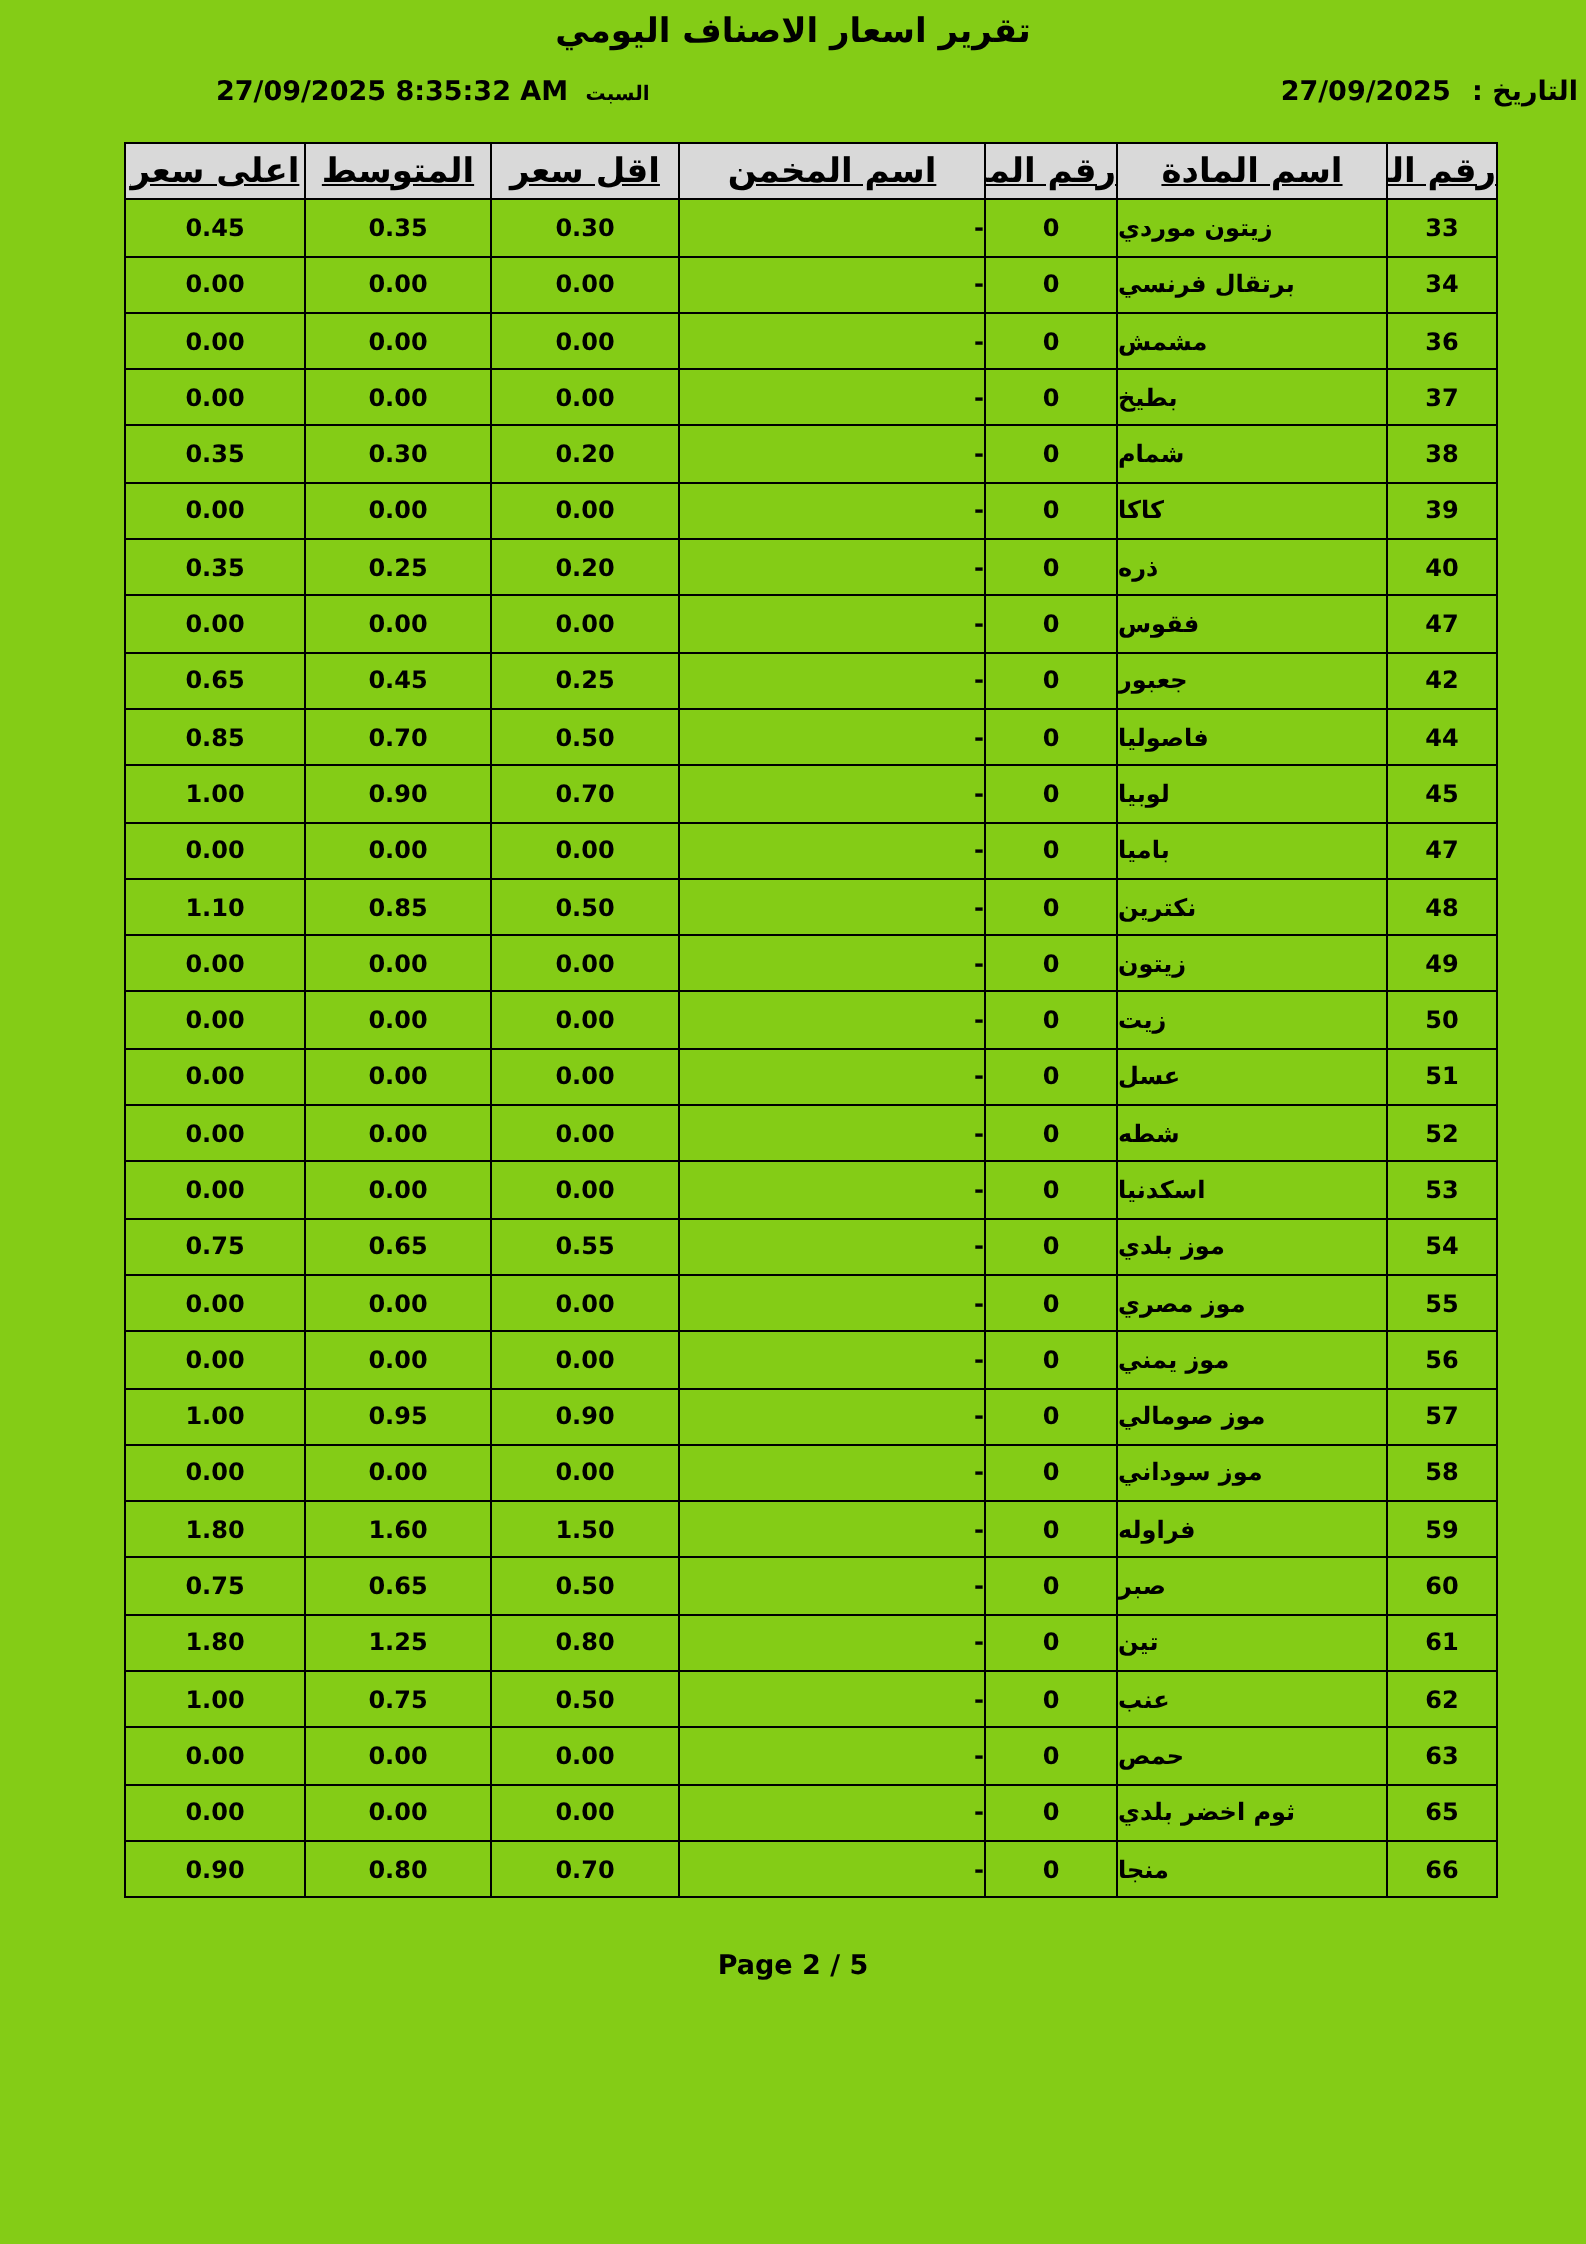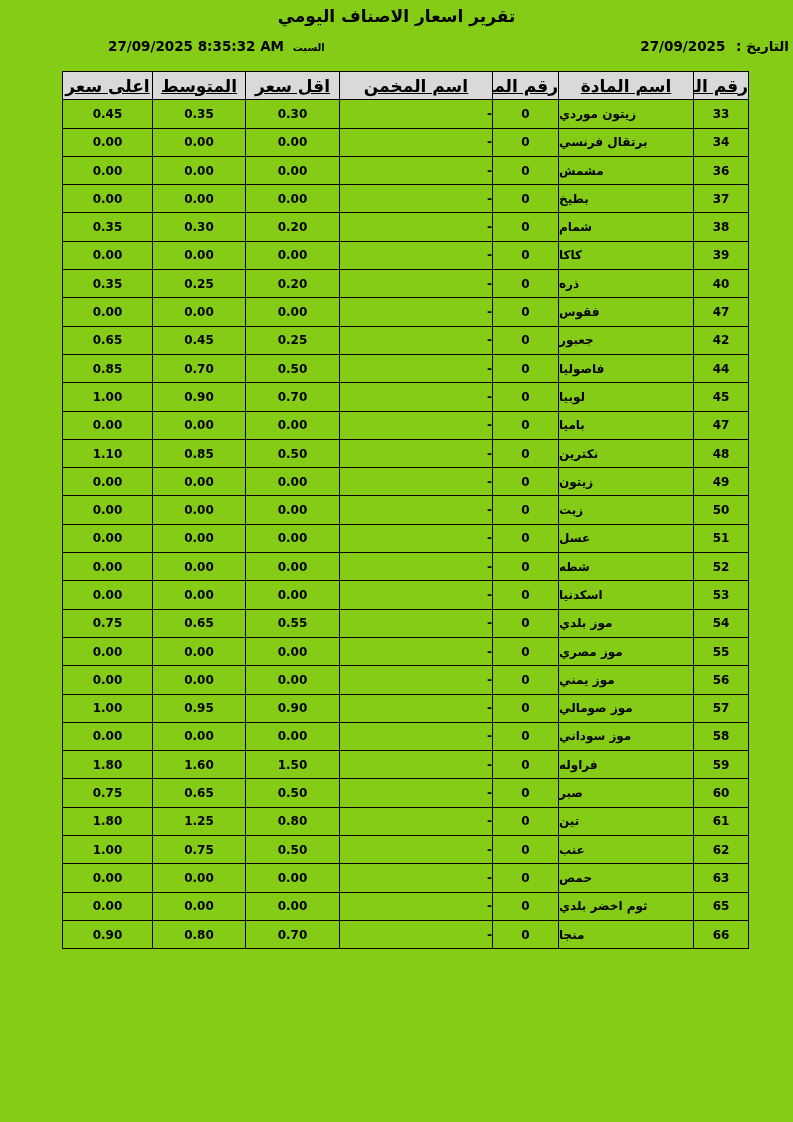--- a/index.html
+++ b/index.html
@@ -443,14 +443,15 @@
       <td class="c num">0.80</td>
       <td class="c num">0.70</td>
       <td class="dash">-</td>
       <td class="c num">0</td>
       <td class="ar">منجا</td>
       <td class="c num">66</td>
     </tr>
   </tbody>
   </table>
 
+  <div class="page-footer">Page 2 / 5</div>
 
 </div>
 
 </body></html>

